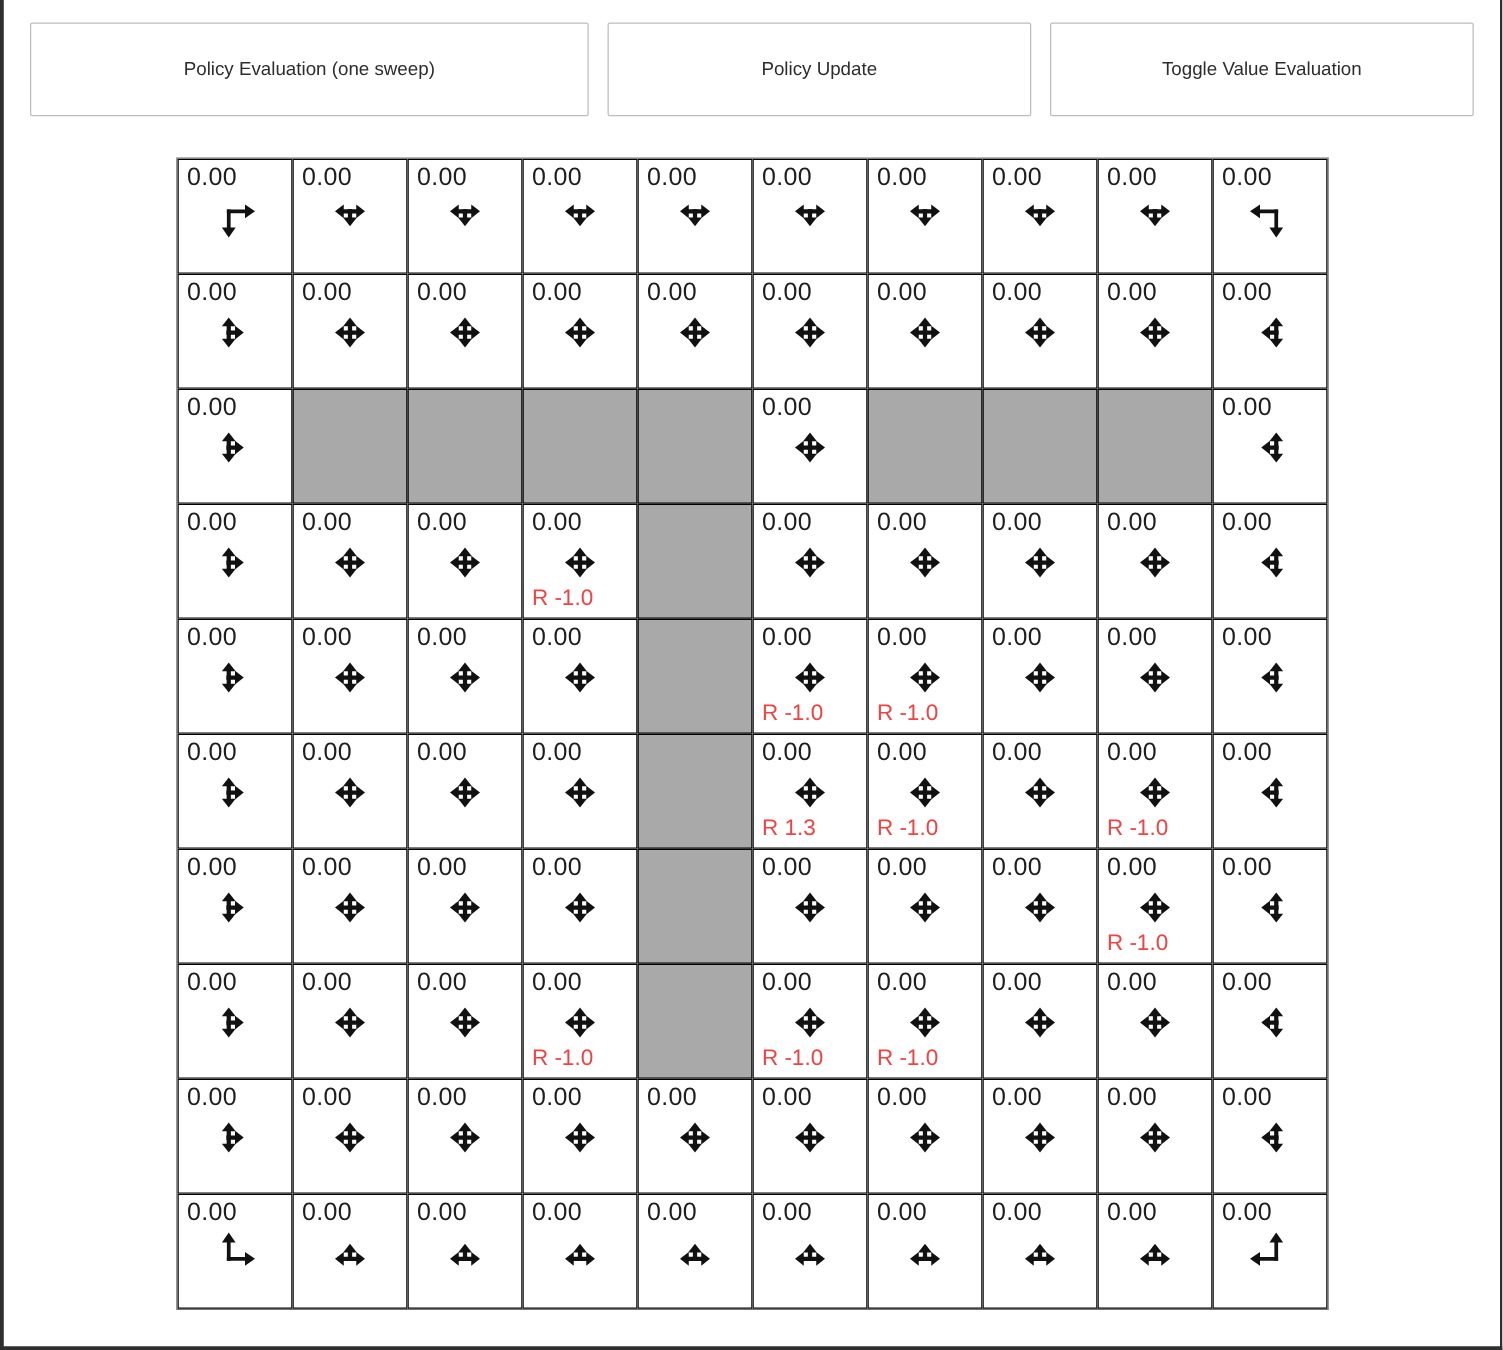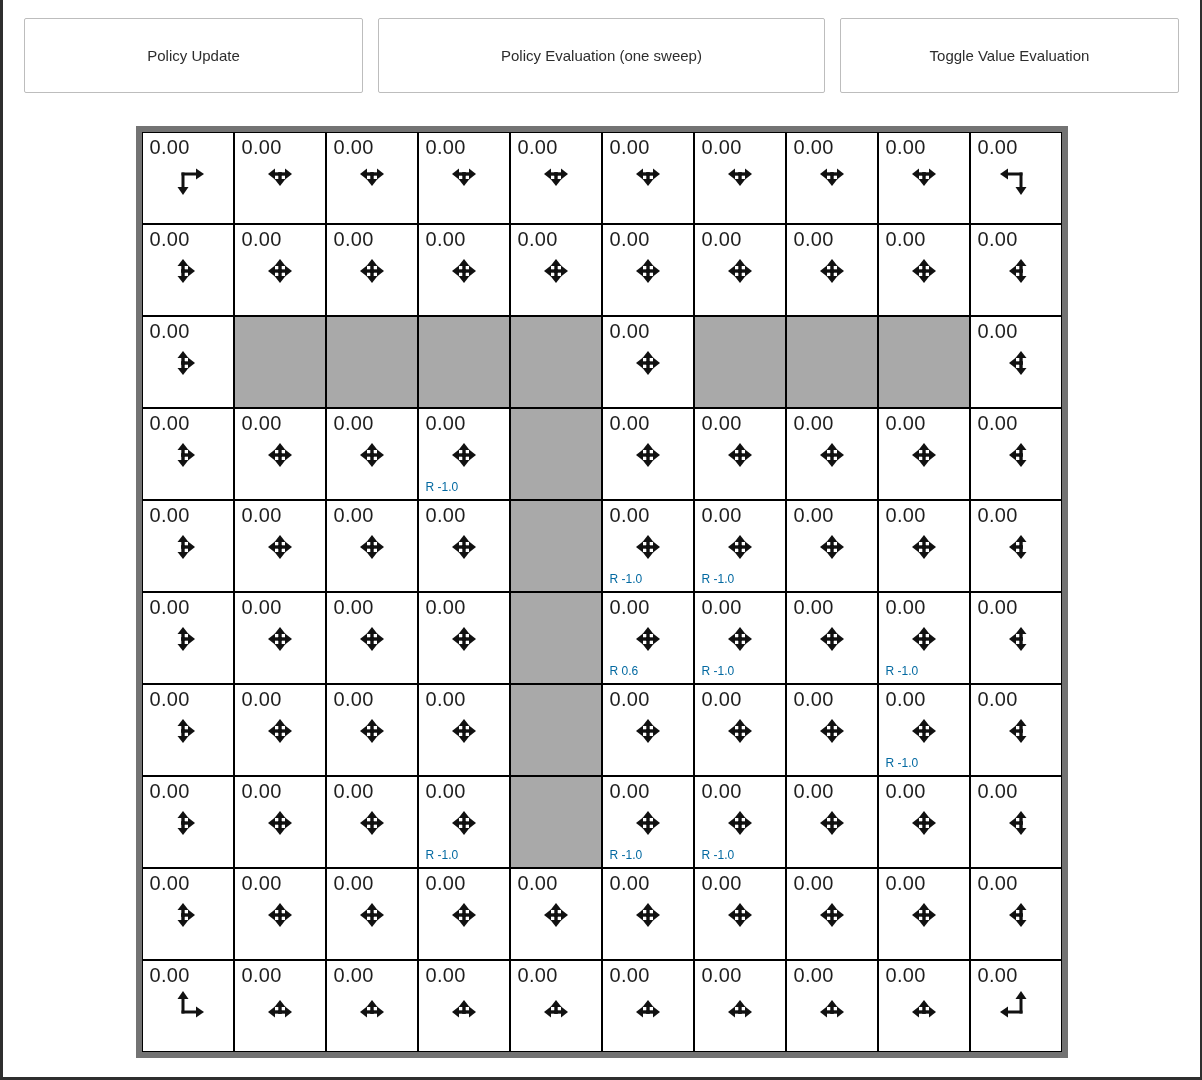--- a/index.html
+++ b/index.html
@@ -11,39 +11,39 @@
   .toolbar { display:flex; gap:15px; padding:18px 21px 0 21px; }
   .btn {
     height:75px; flex:1; background:#fff; border:1px solid #bdbdbd; border-radius:2px;
     font-family:"Liberation Sans", sans-serif; font-size:15px; color:#2d2d2d;
     display:flex; align-items:center; justify-content:center; cursor:pointer;
   }
   .btn-wide { flex:1.32; }
   .grid-wrap { margin-top:33px; display:flex; justify-content:center; }
   .grid {
     display:grid; grid-template-columns:repeat(10, 92px); grid-auto-rows:92px;
-    border:6px solid #737373; background:#fff;text-align:center;
+    border:1px solid #737373; background:#fff;text-align:center;
   }
   .cell { position:relative; border:1px solid #000; background:#fff; }
   .cell.wall { background:var(--wall-color, #a9a9a9); }
   .cell-value {
     position:absolute; top:3px; left:7px; font-size:20px; color:#1e1e1e; letter-spacing:0.3px;
   }
   .cell-arrows { position:absolute; top:24px; left:50%; transform:translateX(-50%); width:44px; height:44px; }
   .cell-arrows svg { display:block; }
-  .cell-reward { position:absolute; bottom:5px; left:7px; font-size:12px; color:#0369a1; }
+  .cell-reward { position:absolute; bottom:5px; left:7px; font-size:18px; color:#ef4444; }
 </style>
 </head>
 <body>
 
 <div class="frame">
 
   <div class="toolbar">
+    <button class="btn btn-wide">Policy Evaluation (one sweep)</button>
     <button class="btn">Policy Update</button>
-    <button class="btn btn-wide">Policy Evaluation (one sweep)</button>
     <button class="btn">Toggle Value Evaluation</button>
   </div>
 
   <div class="grid-wrap">
     <div class="grid">
         <div class="cell">
           <div class="cell-value">0.00</div>
           <div class="cell-arrows">
             <svg width="44" height="44" viewBox="0 0 44 44" xmlns="http://www.w3.org/2000/svg">
               <line x1="17" y1="17" x2="17" y2="30" stroke="#111111" stroke-width="3" stroke-linecap="square"></line>
@@ -695,21 +695,21 @@
               <line x1="22" y1="22" x2="22" y2="17" stroke="#111111" stroke-width="3.4" stroke-linecap="square"></line>
               <polygon points="22,10 27.5,17 16.5,17" fill="#111111"></polygon>
               <line x1="22" y1="22" x2="22" y2="27" stroke="#111111" stroke-width="3.4" stroke-linecap="square"></line>
               <polygon points="22,34 16.5,27 27.5,27" fill="#111111"></polygon>
               <line x1="22" y1="22" x2="17" y2="22" stroke="#111111" stroke-width="3.4" stroke-linecap="square"></line>
               <polygon points="10,22 17,16.5 17,27.5" fill="#111111"></polygon>
               <line x1="22" y1="22" x2="27" y2="22" stroke="#111111" stroke-width="3.4" stroke-linecap="square"></line>
               <polygon points="34,22 27,27.5 27,16.5" fill="#111111"></polygon>
             </svg>
           </div>
-          <div class="cell-reward">R 0.6</div>
+          <div class="cell-reward">R 1.3</div>
         </div>
         <div class="cell">
           <div class="cell-value">0.00</div>
           <div class="cell-arrows">
             <svg width="44" height="44" viewBox="0 0 44 44" xmlns="http://www.w3.org/2000/svg">
               <line x1="22" y1="22" x2="22" y2="17" stroke="#111111" stroke-width="3.4" stroke-linecap="square"></line>
               <polygon points="22,10 27.5,17 16.5,17" fill="#111111"></polygon>
               <line x1="22" y1="22" x2="22" y2="27" stroke="#111111" stroke-width="3.4" stroke-linecap="square"></line>
               <polygon points="22,34 16.5,27 27.5,27" fill="#111111"></polygon>
               <line x1="22" y1="22" x2="17" y2="22" stroke="#111111" stroke-width="3.4" stroke-linecap="square"></line>

